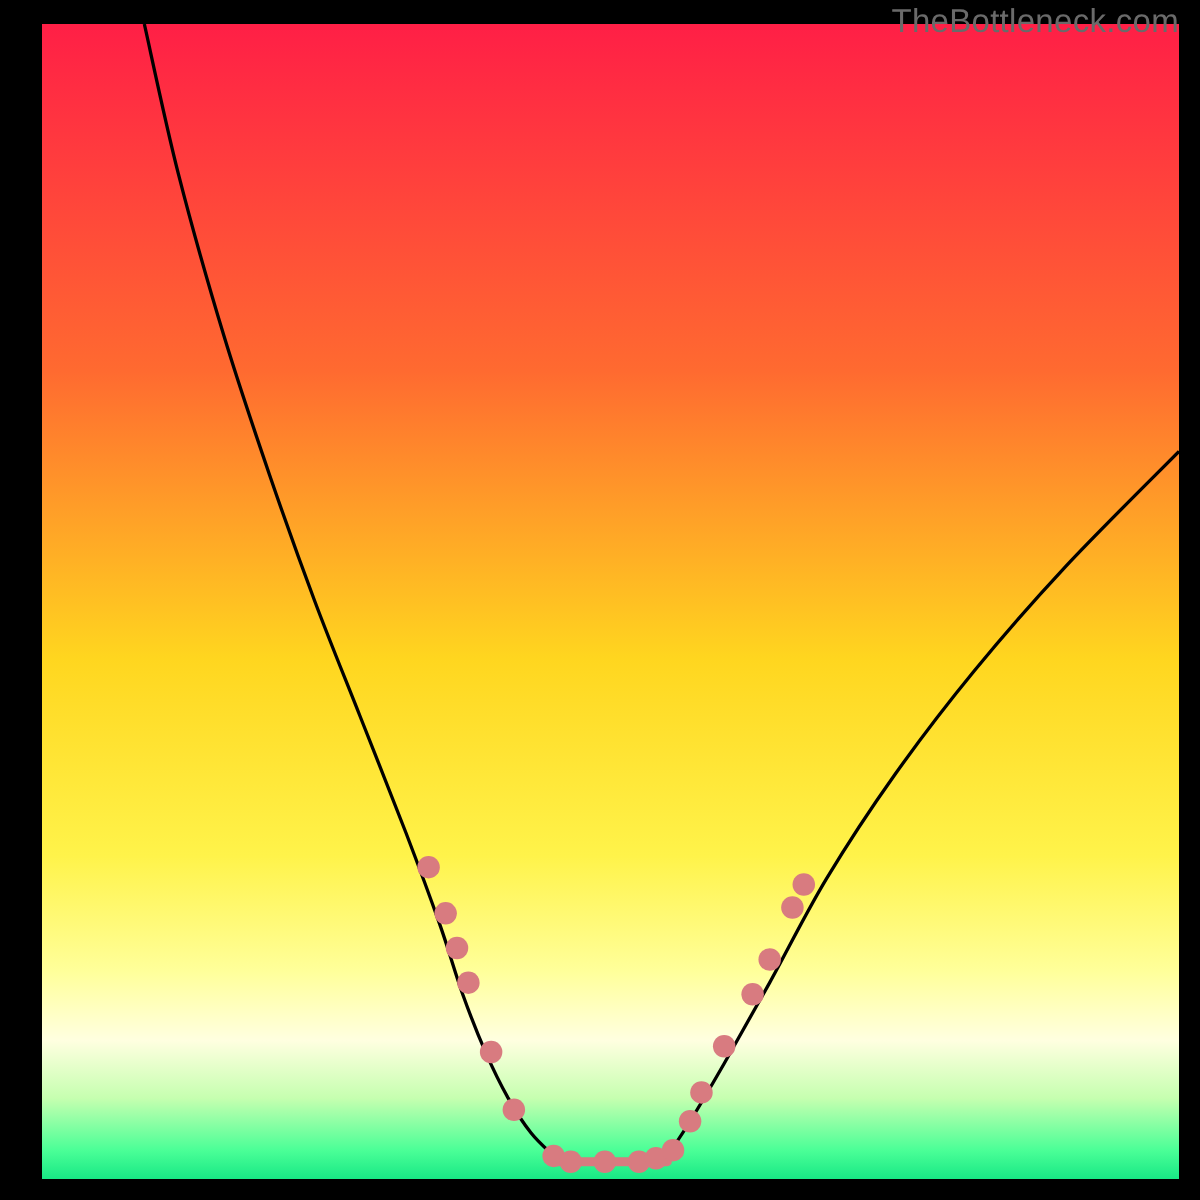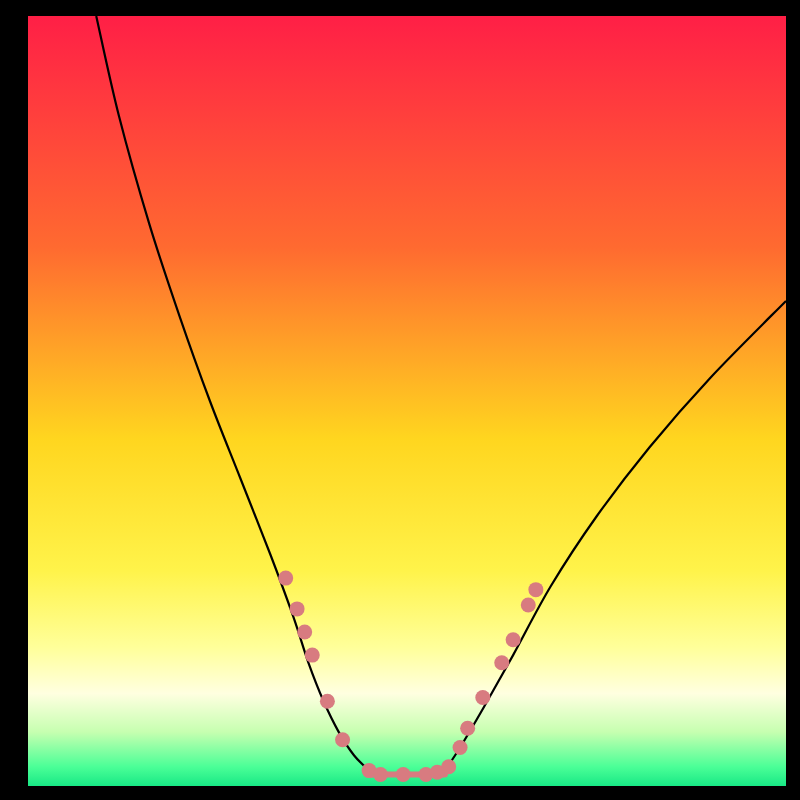--- a/index.html
+++ b/index.html
@@ -96,14 +96,15 @@
           <circle cx="454.8" cy="681.45" r="7.5" fill="#d87b80" stroke="#b85a60" stroke-width="0"></circle>
           <circle cx="473.75" cy="646.8" r="7.5" fill="#d87b80" stroke="#b85a60" stroke-width="0"></circle>
           <circle cx="485.12" cy="623.7" r="7.5" fill="#d87b80" stroke="#b85a60" stroke-width="0"></circle>
           <circle cx="500.28000000000003" cy="589.05" r="7.5" fill="#d87b80" stroke="#b85a60" stroke-width="0"></circle>
           <circle cx="507.86" cy="573.65" r="7.5" fill="#d87b80" stroke="#b85a60" stroke-width="0"></circle>
         </g>
     </svg>
 
   </div>
 
+  <div class="watermark">TheBottleneck.com</div>
 
 </div>
 
 </body></html>

